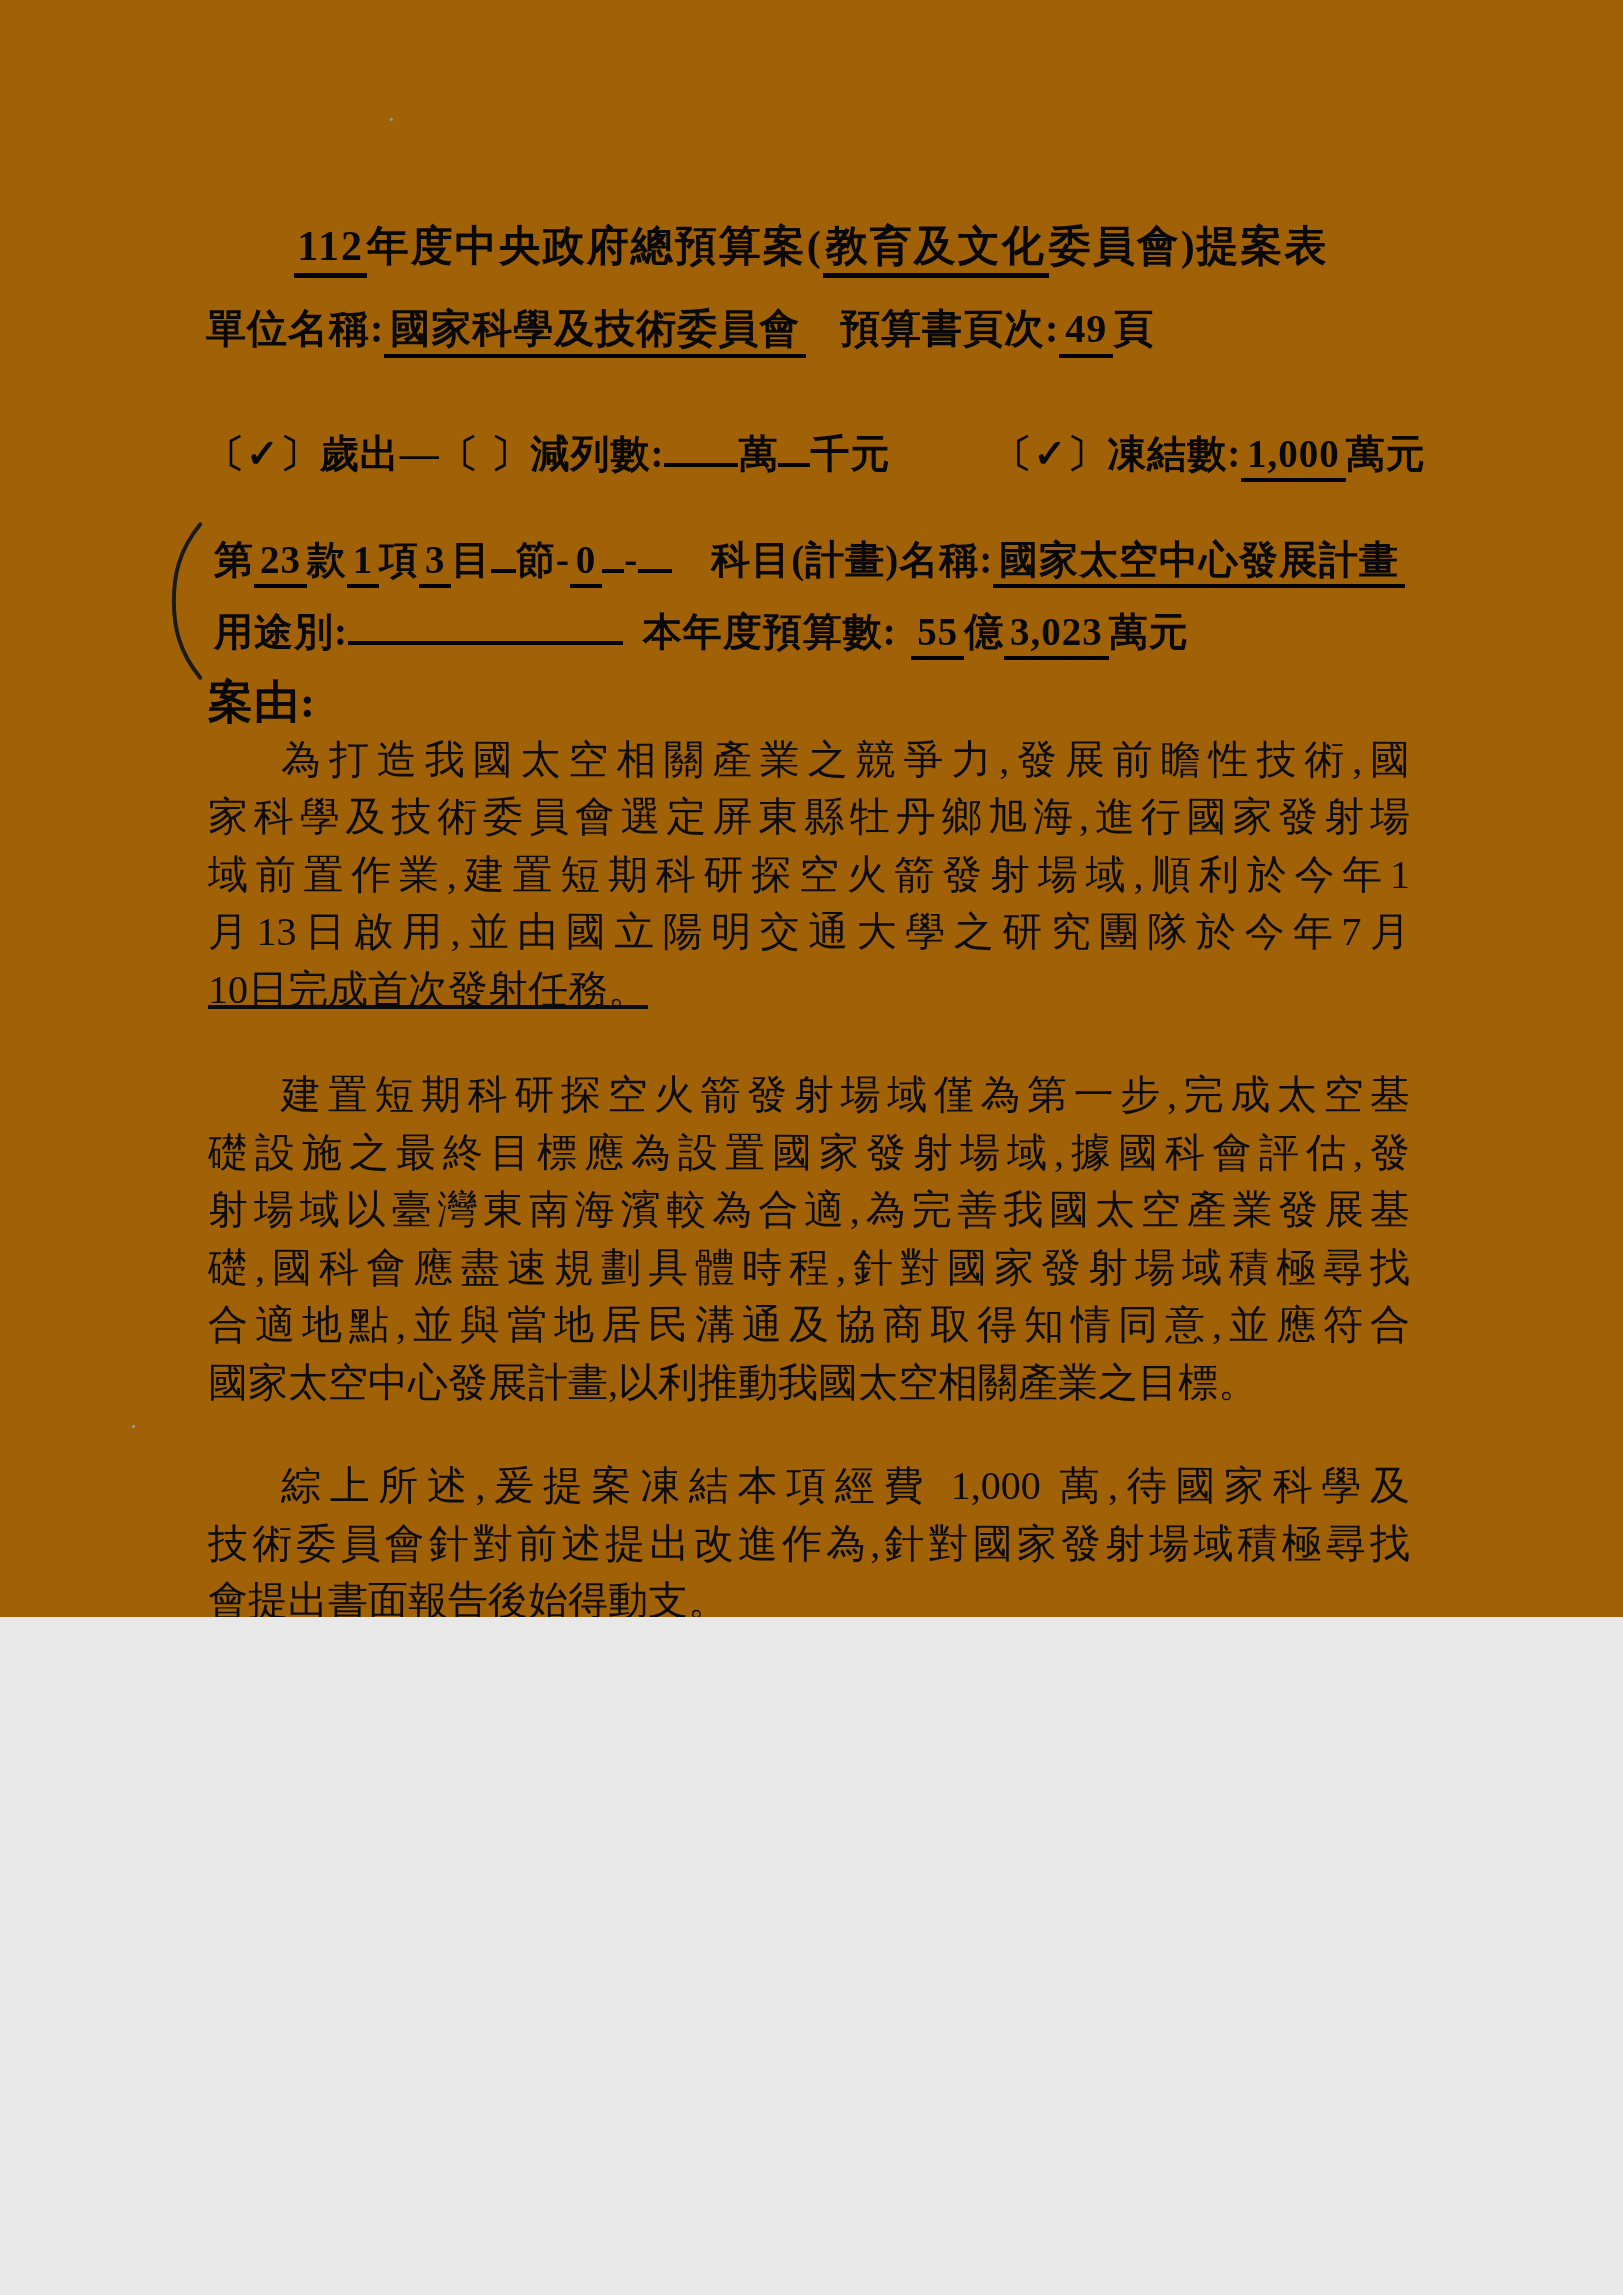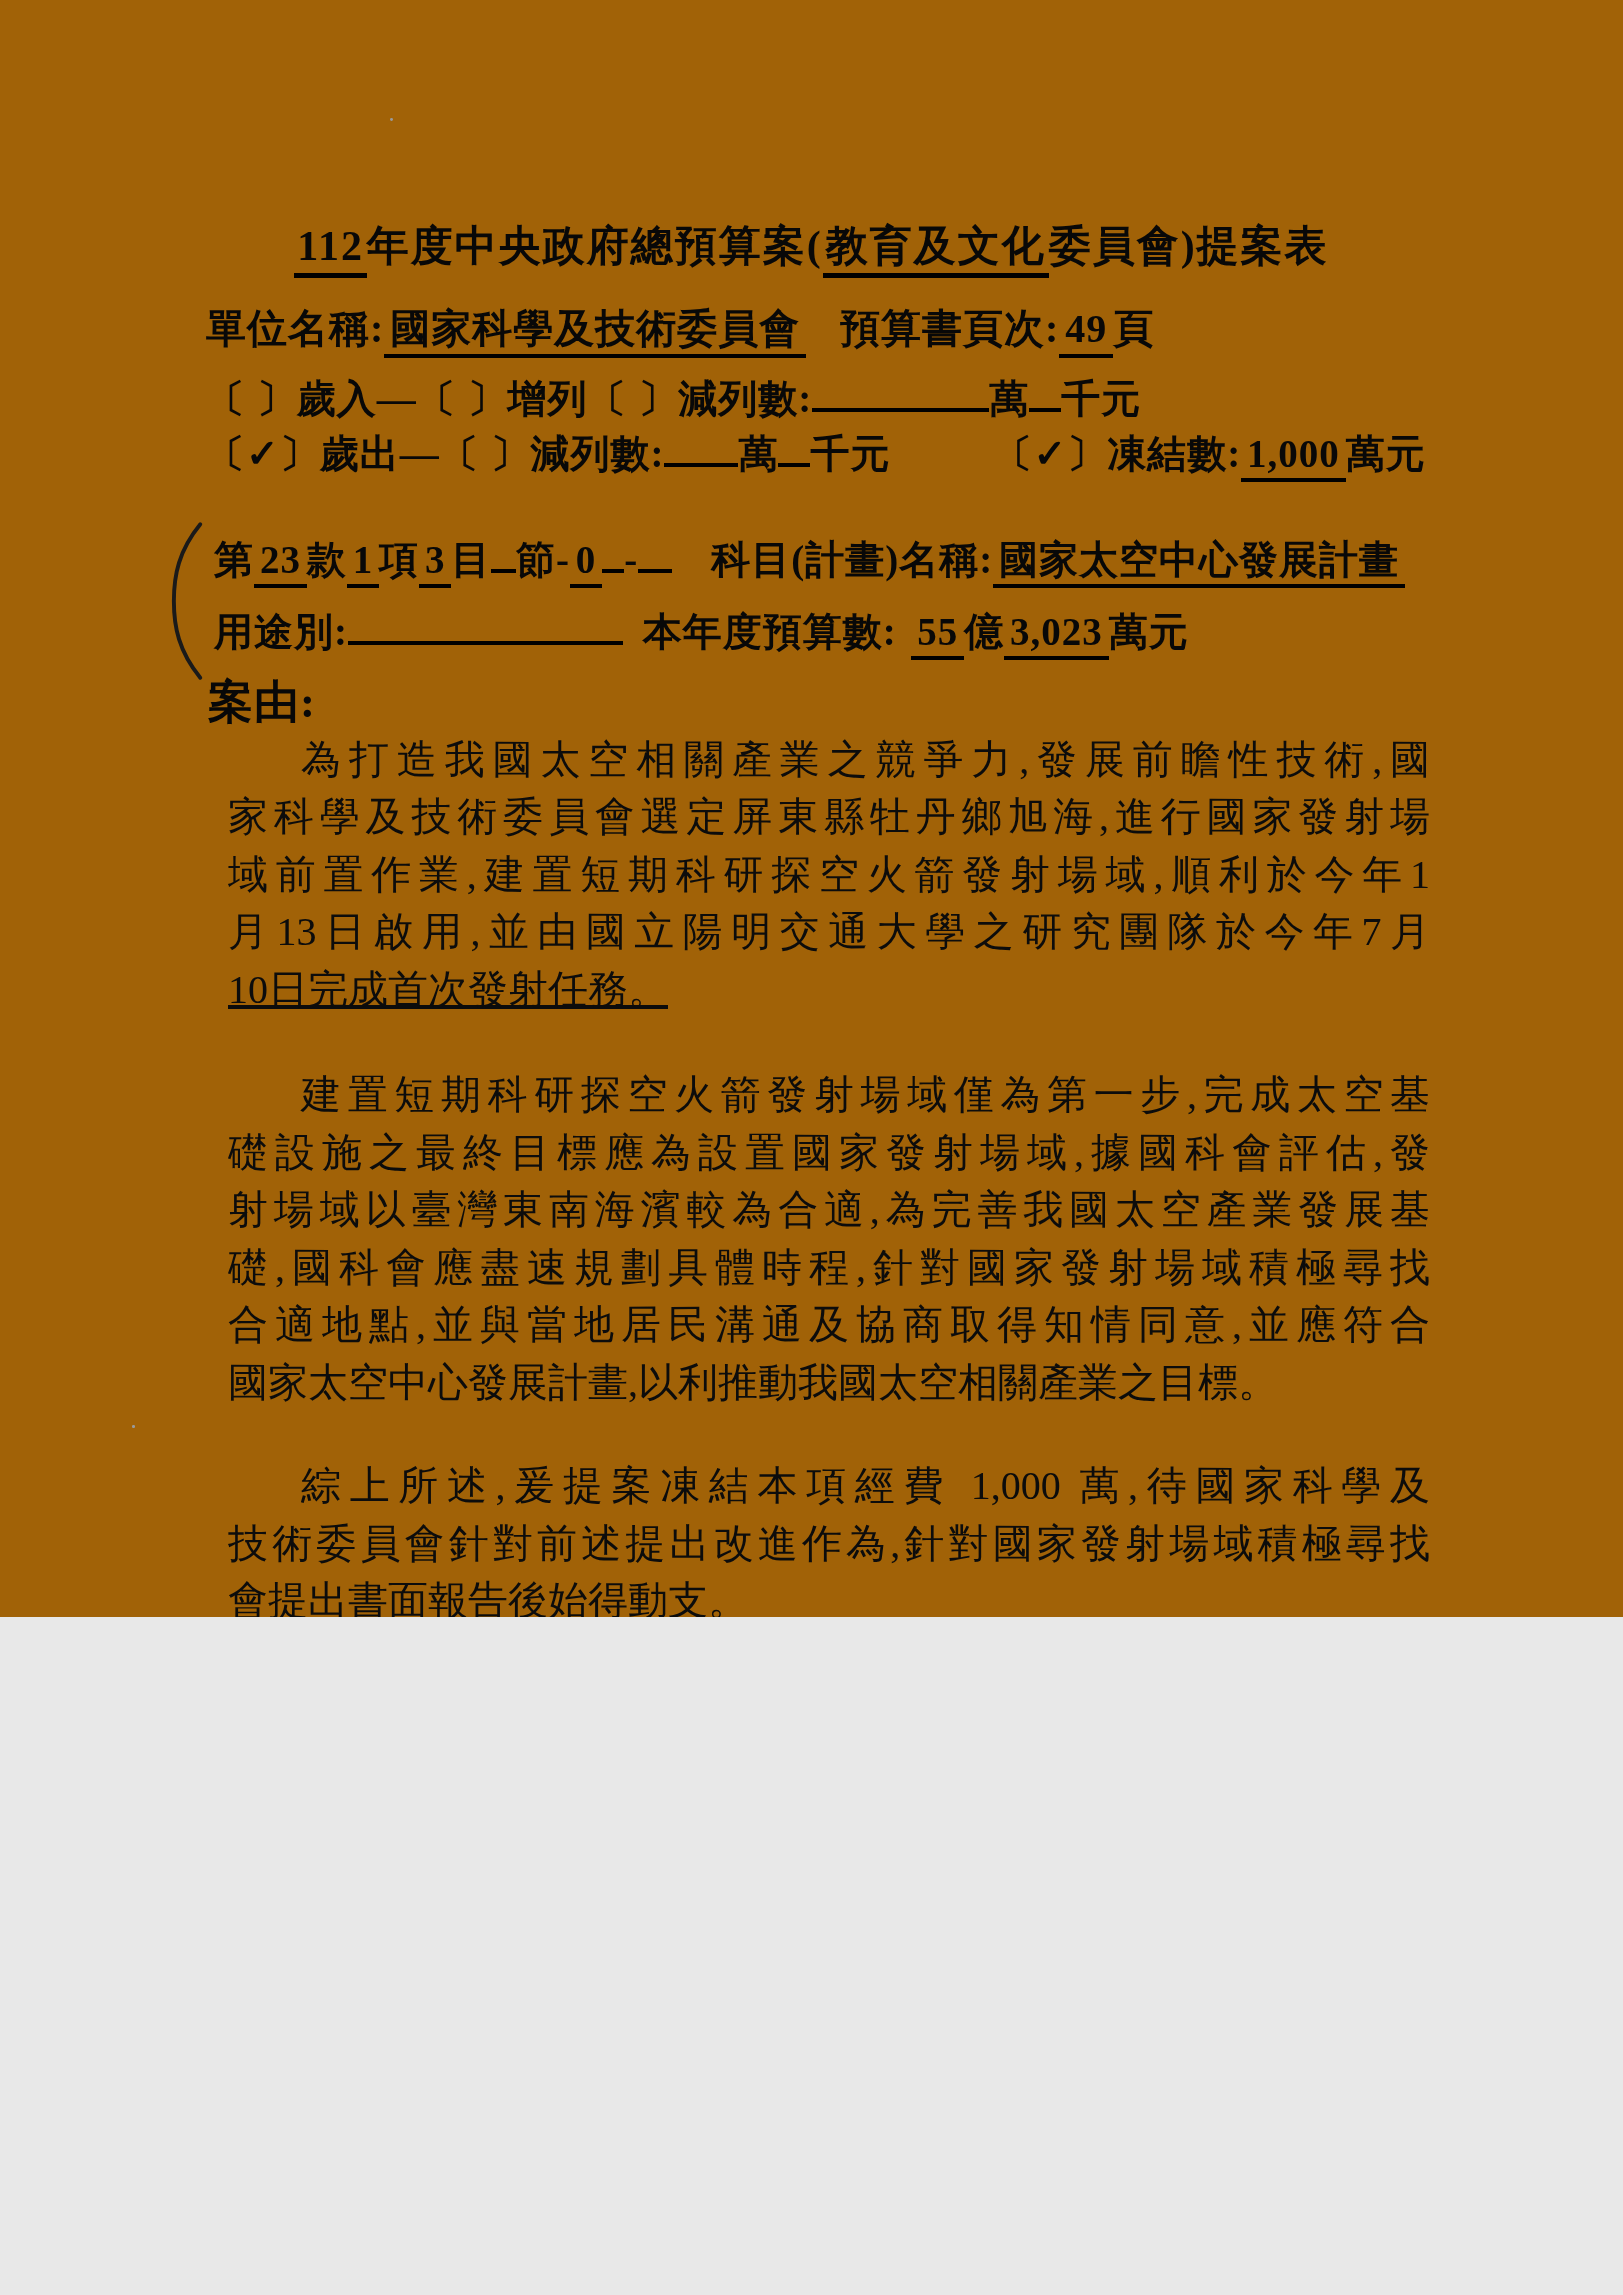--- a/index.html
+++ b/index.html
@@ -42,21 +42,20 @@
   .bl{
     position:absolute;
     left:208px;
     width:1202px;
     font-size:40px;
     line-height:1.18;
     color:#0c0c0c;
     text-align:justify;
     text-align-last:justify;
     white-space:normal;
-    margin-left:20px;
   }
   .bl.ind{padding-left:73px;width:1129px;}
   .bl.end{text-align-last:left;}
   .case-label{font-size:45px;}
   .speck{position:absolute;background:#9a9a9a;border-radius:50%;}
   svg.overlay{position:absolute;left:0;top:0;pointer-events:none;}
   .sig path{fill:none;stroke:#404040;stroke-linecap:round;stroke-linejoin:round;}
 </style>
 </head>
 <body>
@@ -64,23 +63,20 @@
 <div class="page">
 
   <div class="fl title-line" style="top:222px;">
     <span class="tu">112</span><span>年度中央政府總預算案(</span><span class="tu">教育及文化</span><span>委員會)提案表</span>
   </div>
 
   <div class="fl" style="top:306px;left:206px;font-size:40px;">
     <span>單位名稱:</span><span class="uv">國家科學及技術委員會</span><span class="gap g70"></span><span>預算書頁次:</span><span class="uv">49</span><span>頁</span>
   </div>
 
-  <div class="fl" style="top:377px;left:206px;">
-    <span>〔 〕</span><span>歲入</span><span>—</span><span>〔 〕</span><span>增列</span><span>〔 〕</span><span>減列數:</span><span class="blank w360"></span><span>萬</span><span class="blank w65"></span><span>千元</span>
-  </div>
 
   <div class="fl" style="top:432px;left:206px;">
     <span>〔✓〕</span><span>歲出</span><span>—</span><span>〔 〕</span><span>減列數:</span><span class="blank w150"></span><span>萬</span><span class="blank w65"></span><span>千元</span><span class="gap g210"></span><span>〔✓〕</span><span>凍結數:</span><span class="uv">1,000</span><span>萬元</span>
   </div>
 
   <svg class="overlay" style="left:168px;top:520px;" width="44" height="162" viewBox="0 0 90 330">
     <path d="M 66,8 C 22,62 12,112 12,165 C 12,218 22,268 66,322" fill="none" stroke="#1a1a1a" stroke-width="8" stroke-linecap="round"></path>
   </svg>
 
   <div class="fl" style="top:538px;left:214px;">

